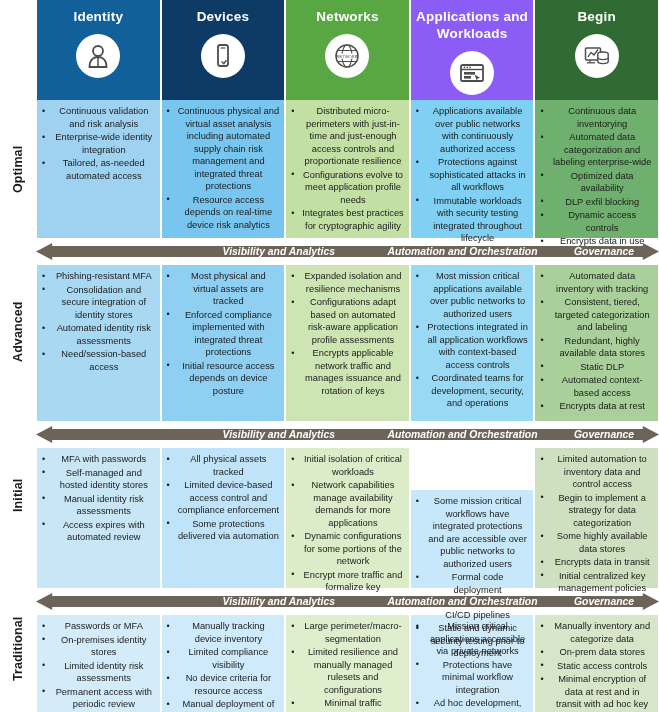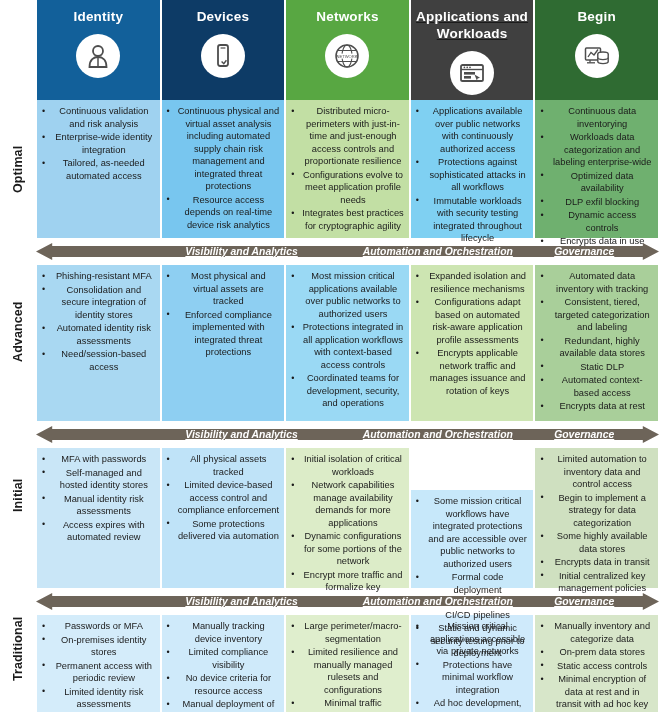--- a/index.html
+++ b/index.html
@@ -99,23 +99,22 @@
     background:#6d6459;
     clip-path:polygon(0% 50%, 2.6% 0%, 2.6% 17%, 97.4% 17%, 97.4% 0%, 100% 50%, 97.4% 100%, 97.4% 83%, 2.6% 83%, 2.6% 100%);
   }
   .band .bandlabels{
     position:absolute;left:0;right:0;top:3px;height:17px;
     display:flex;align-items:center;
   }
   .band .bl{
     font-style:italic;font-weight:700;
     font-size:10.4px;color:#ffffff;
-    text-align:center;
+    text-align:right;
     white-space:nowrap;
-    text-decoration:underline;
   }
   .bl-1{position:absolute;left:18%;width:30%;}
   .bl-2{position:absolute;left:48.5%;width:32%;}
   .bl-3{position:absolute;left:80%;width:16%;}
 </style>
 </head>
 <body>
 
 <div class="model">
 
@@ -166,21 +165,21 @@
             <ellipse cx="15" cy="15" rx="5" ry="11" fill="none" stroke="#4d4d4d" stroke-width="1.1"></ellipse>
             <line x1="4" y1="15" x2="26" y2="15" stroke="#4d4d4d" stroke-width="1.1"></line>
             <line x1="6" y1="9.5" x2="24" y2="9.5" stroke="#4d4d4d" stroke-width="1"></line>
             <line x1="6" y1="20.5" x2="24" y2="20.5" stroke="#4d4d4d" stroke-width="1"></line>
             <rect x="5.5" y="12.6" width="19" height="5" fill="#ffffff" stroke="none"></rect>
             <text x="15" y="16.8" font-size="4.1" text-anchor="middle" fill="#4d4d4d" font-family="Liberation Sans, sans-serif">NETWORK</text>
           </svg>
         </div>
       </div>
 
-      <div class="hcell" style="background:#404040;text-decoration:underline;">
+      <div class="hcell" style="background:#8b5cf6;">
         <div class="htitle">Applications and Workloads</div>
         <div class="hicon">
           <svg width="30" height="30" viewBox="0 0 30 30">
             <rect x="4" y="7" width="22" height="16" rx="1.6" ry="1.6" fill="none" stroke="#4d4d4d" stroke-width="1.8"></rect>
             <line x1="4" y1="11.5" x2="26" y2="11.5" stroke="#4d4d4d" stroke-width="1.4"></line>
             <circle cx="7.4" cy="9.3" r="0.85" fill="#4d4d4d"></circle>
             <circle cx="10.2" cy="9.3" r="0.85" fill="#4d4d4d"></circle>
             <circle cx="13" cy="9.3" r="0.85" fill="#4d4d4d"></circle>
             <rect x="7" y="14" width="11" height="2.6" fill="#4d4d4d"></rect>
             <rect x="7" y="18" width="7" height="2.6" fill="#4d4d4d"></rect>
@@ -229,21 +228,21 @@
       <div class="cell" style="background:#7fd0f2;">
         <ul>
           <li>Applications available over public networks with continuously authorized access</li>
           <li>Protections against sophisticated attacks in all workflows</li>
           <li>Immutable workloads with security testing integrated throughout lifecycle</li>
         </ul>
       </div>
       <div class="cell" style="background:#6fb06f;">
         <ul>
           <li>Continuous data inventorying</li>
-          <li>Workloads data categorization and labeling enterprise-wide</li>
+          <li>Automated data categorization and labeling enterprise-wide</li>
           <li>Optimized data availability</li>
           <li>DLP exfil blocking</li>
           <li>Dynamic access controls</li>
           <li>Encrypts data in use</li>
         </ul>
       </div>
     </div>
 
     <div class="band">
       <div class="arrowbar"></div>
@@ -260,34 +259,35 @@
           <li>Phishing-resistant MFA</li>
           <li>Consolidation and secure integration of identity stores</li>
           <li>Automated identity risk assessments</li>
           <li>Need/session-based access</li>
         </ul>
       </div>
       <div class="cell" style="background:#8ecff2;">
         <ul>
           <li>Most physical and virtual assets are tracked</li>
           <li>Enforced compliance implemented with integrated threat protections</li>
+          <li>Initial resource access depends on device posture</li>
+        </ul>
+      </div>
+      <div class="cell" style="background:#cde5b2;">
+        <ul>
+          <li>Expanded isolation and resilience mechanisms</li>
+          <li>Configurations adapt based on automated risk-aware application profile assessments</li>
+          <li>Encrypts applicable network traffic and manages issuance and rotation of keys</li>
         </ul>
       </div>
       <div class="cell" style="background:#9ad9f4;">
         <ul>
           <li>Most mission critical applications available over public networks to authorized users</li>
           <li>Protections integrated in all application workflows with context-based access controls</li>
           <li>Coordinated teams for development, security, and operations</li>
-        </ul>
-      </div>
-      <div class="cell" style="background:#cde5b2;">
-        <ul>
-          <li>Expanded isolation and resilience mechanisms</li>
-          <li>Configurations adapt based on automated risk-aware application profile assessments</li>
-          <li>Encrypts applicable network traffic and manages issuance and rotation of keys</li>
         </ul>
       </div>
       <div class="cell" style="background:#a9cf9a;">
         <ul>
           <li>Automated data inventory with tracking</li>
           <li>Consistent, tiered, targeted categorization and labeling</li>
           <li>Redundant, highly available data stores</li>
           <li>Static DLP</li>
           <li>Automated context-based access</li>
           <li>Encrypts data at rest</li>
@@ -353,22 +353,22 @@
         <div class="bl bl-2">Automation and Orchestration</div>
         <div class="bl bl-3">Governance</div>
       </div>
     </div>
 
     <div class="pillar-row" style="height:122px;">
       <div class="cell" style="background:#d4ecfa;">
         <ul>
           <li>Passwords or MFA</li>
           <li>On-premises identity stores</li>
+          <li>Limited identity risk assessments</li>
           <li>Permanent access with periodic review</li>
-          <li>Limited identity risk assessments</li>
         </ul>
       </div>
       <div class="cell" style="background:#cfeafa;">
         <ul>
           <li>Manually tracking device inventory</li>
           <li>Limited compliance visibility</li>
           <li>No device criteria for resource access</li>
           <li>Manual deployment of threat protections to some devices</li>
         </ul>
       </div>

